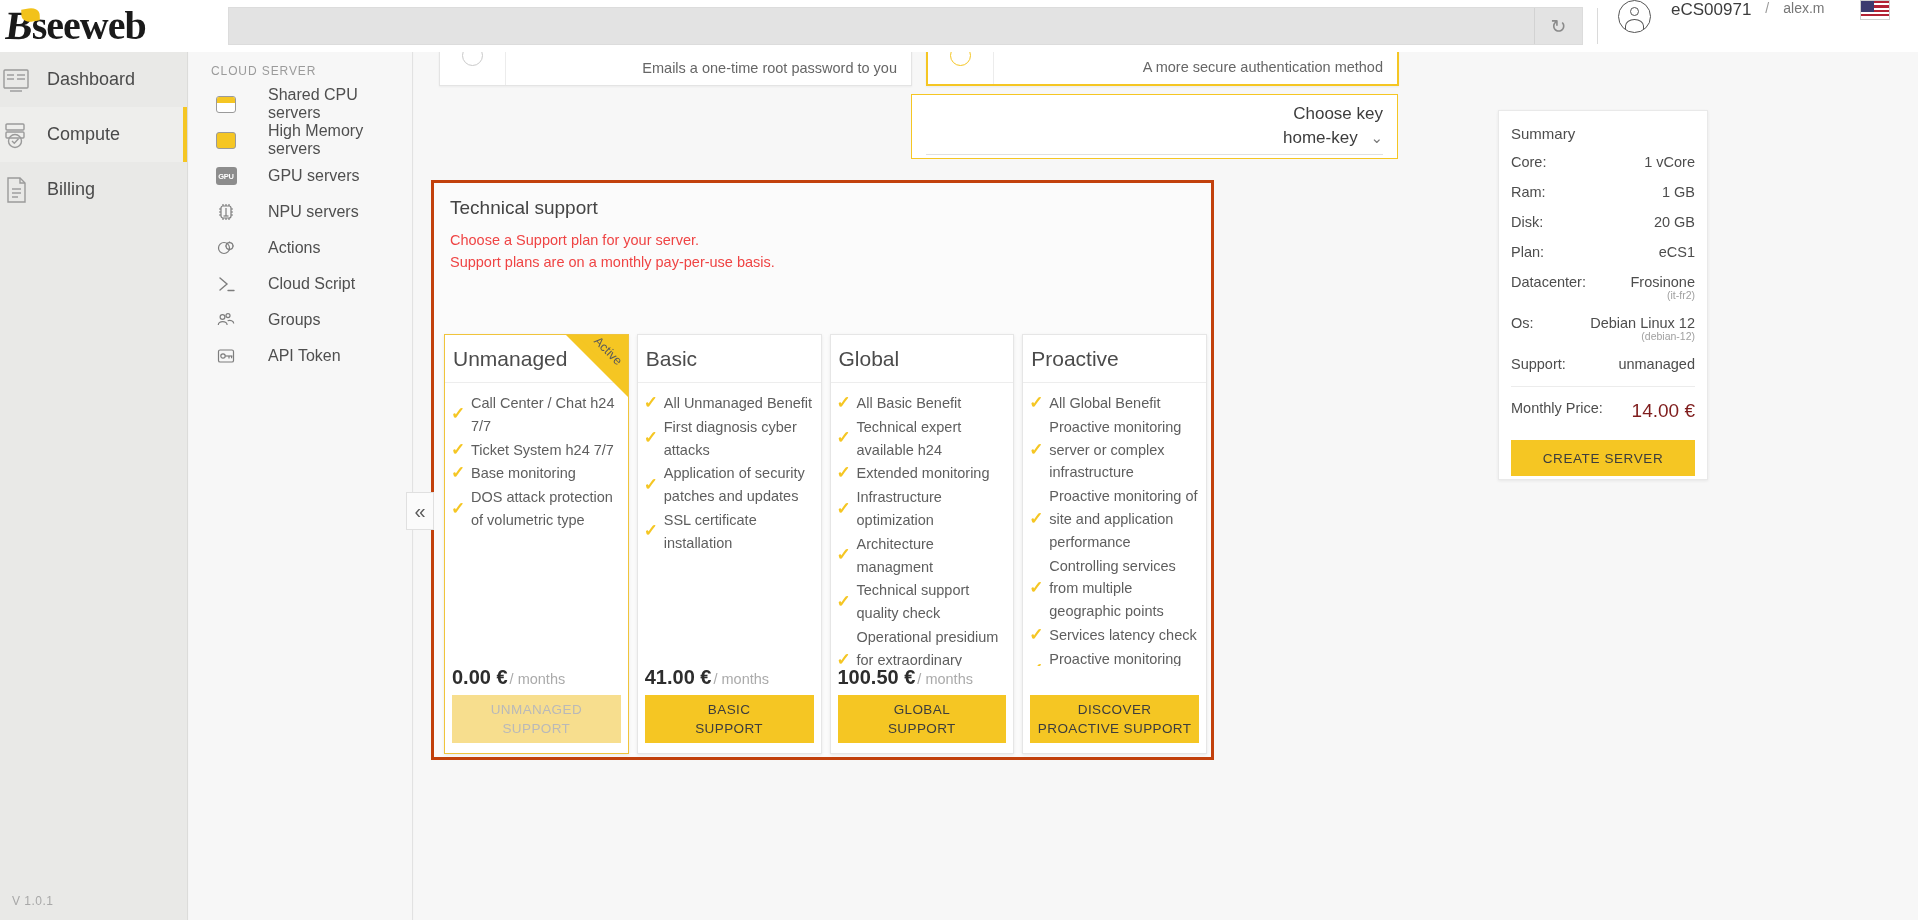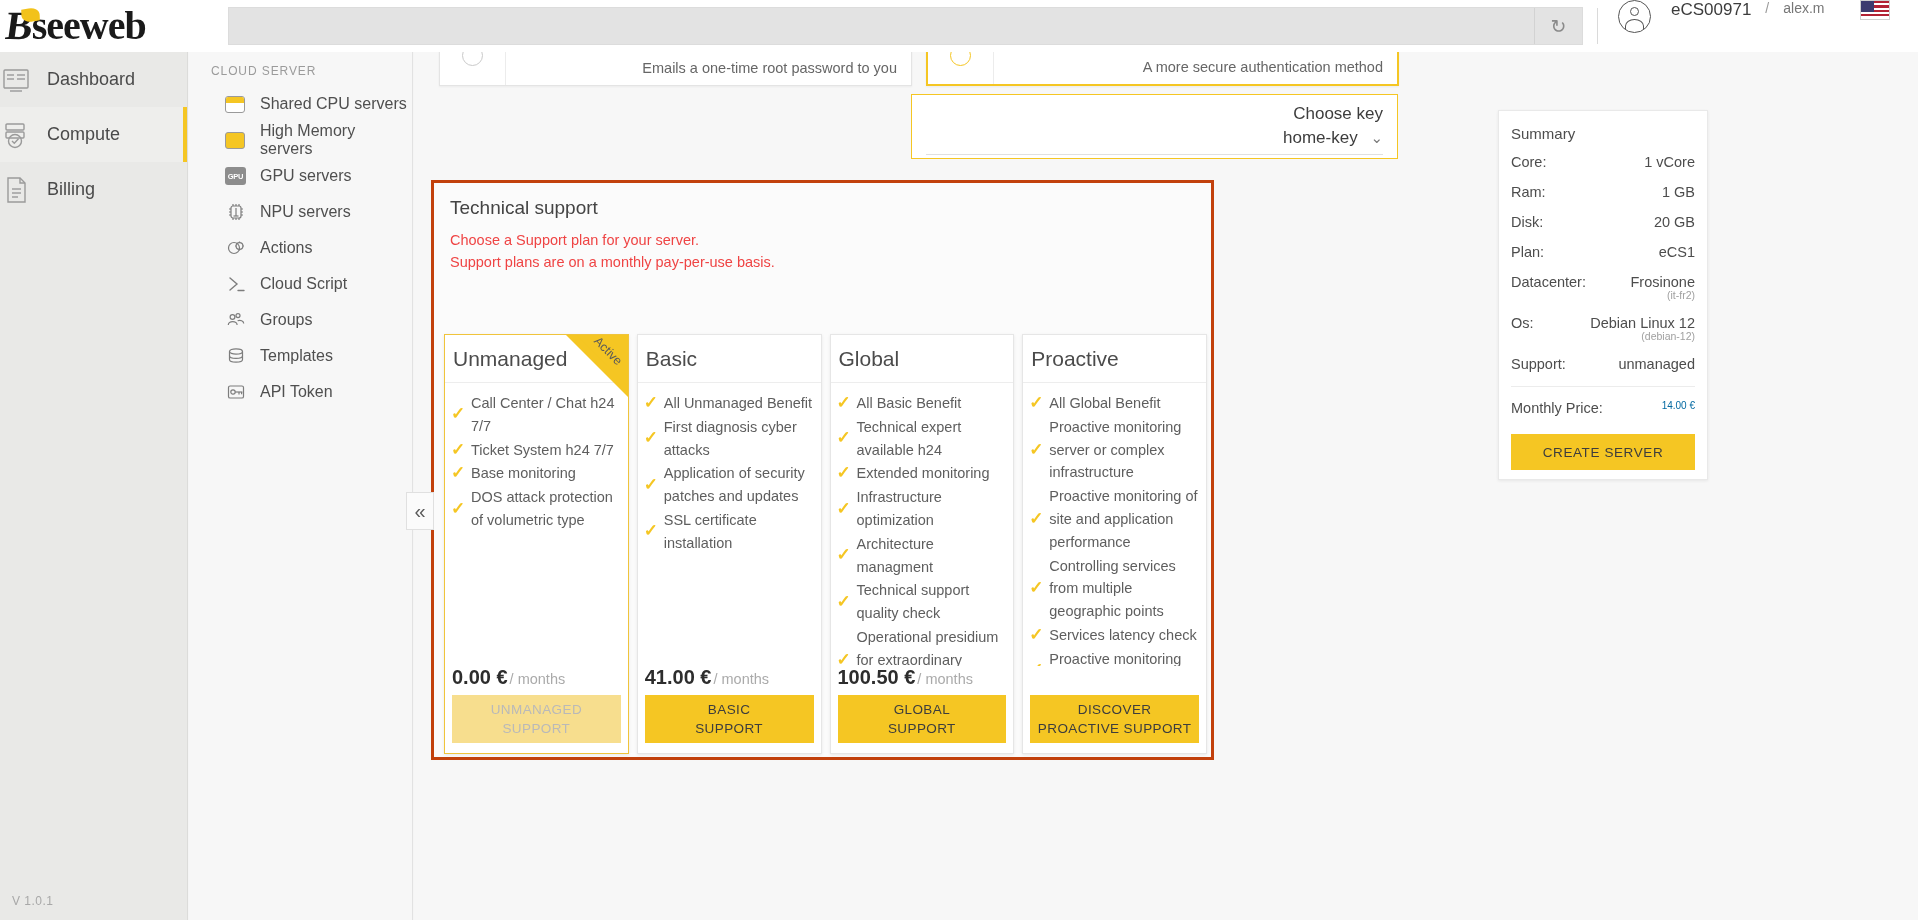--- a/index.html
+++ b/index.html
@@ -133,26 +133,26 @@
     width: 224px; height: 868px;
     background: #f7f7f7;
     border-right: 1px solid #e2e2e2;
   }
   .subnav-title {
     font-size: 12px; color: #9b9b9b; letter-spacing: .9px;
     padding: 12px 0 8px 22px;
   }
   .sub-item {
     height: 36px; display: flex; align-items: center;
-    gap: 13px; padding-left: 36px; cursor: pointer;
+    gap: 31px; padding-left: 26px; cursor: pointer;
   }
   .sub-label { font-size: 16px; color: #4f4f4f; }
   .sub-ico {
     width: 22px; height: 22px; flex: none;
-    display: flex; align-items: center; 
+    display: flex; align-items: center; justify-content: center;
     color: #7d7d7d;
   }
   .chip {
     width: 20px; height: 17px; border-radius: 3px;
     background: #f5c623; border: 1.6px solid #9a9a9a;
     position: relative;
   }
   .chip.hollow { background: #ffffff; }
   .chip.hollow:after {
     content: ""; position: absolute; left: 0; top: 0;
@@ -327,21 +327,21 @@
   }
   .sum-title { font-size: 15px; color: #4d4d4d; margin-bottom: 12px; }
   .sum-row {
     display: flex; justify-content: space-between;
     align-items: flex-start; margin-bottom: 14px;
   }
   .sum-k { font-size: 14.5px; color: #4d4d4d; }
   .sum-v { font-size: 14.5px; color: #4d4d4d; text-align: right; }
   .sum-sub { font-size: 10.5px; color: #a0a0a0; display: block; margin-top: -1px; }
   .sum-sep { height: 1px; background: #ececec; margin: 4px 0 13px 0; }
-  .sum-price { color: #0369a1; font-size: 10px; }
+  .sum-price { color: #7f1d1d; font-size: 19px; }
   .create-btn {
     width: 100%; height: 36px; margin-top: 4px;
     background: #f5c623; border: none;
     font-size: 13.5px; color: #3d3d3d; letter-spacing: .6px;
     cursor: pointer; font-family: "Liberation Sans", sans-serif;
   }
 </style>
 </head>
 <body>
 
@@ -492,30 +492,20 @@
       <svg viewBox="0 0 22 22" fill="none" stroke="#7d7d7d" stroke-width="1.2">
         <circle cx="7.5" cy="8" r="2.4"></circle>
           <circle cx="13" cy="6.6" r="2"></circle>
         <path d="M3.3 16 a4.4 3.4 0 0 1 8.8 0"></path>
         <path d="M12.6 11.8 a4 3 0 0 1 6.1 2.6"></path>
       </svg>
     </span>
     <span class="sub-label">Groups</span>
   </div>
 
-  <div class="sub-item">
-    <span class="sub-ico">
-      <svg viewBox="0 0 22 22" fill="none" stroke="#7d7d7d" stroke-width="1.2">
-        <ellipse cx="11" cy="6.5" rx="6.5" ry="2.6"></ellipse>
-        <path d="M4.5 6.5 v8 a6.5 2.6 0 0 0 13 0 v-8"></path>
-        <path d="M4.5 10.8 a6.5 2.6 0 0 0 13 0"></path>
-      </svg>
-    </span>
-    <span class="sub-label">Templates</span>
-  </div>
 
   <div class="sub-item">
     <span class="sub-ico">
       <svg viewBox="0 0 22 22" fill="none" stroke="#7d7d7d" stroke-width="1.2">
         <rect x="3.5" y="5" width="15" height="12" rx="1.6"></rect>
         <circle cx="8" cy="11" r="2.2"></circle>
         <path d="M10.2 11 h7.2"></path>
           <path d="M14 11 v2.6"></path>
           <path d="M16.6 11 v2.2"></path>
       </svg>

